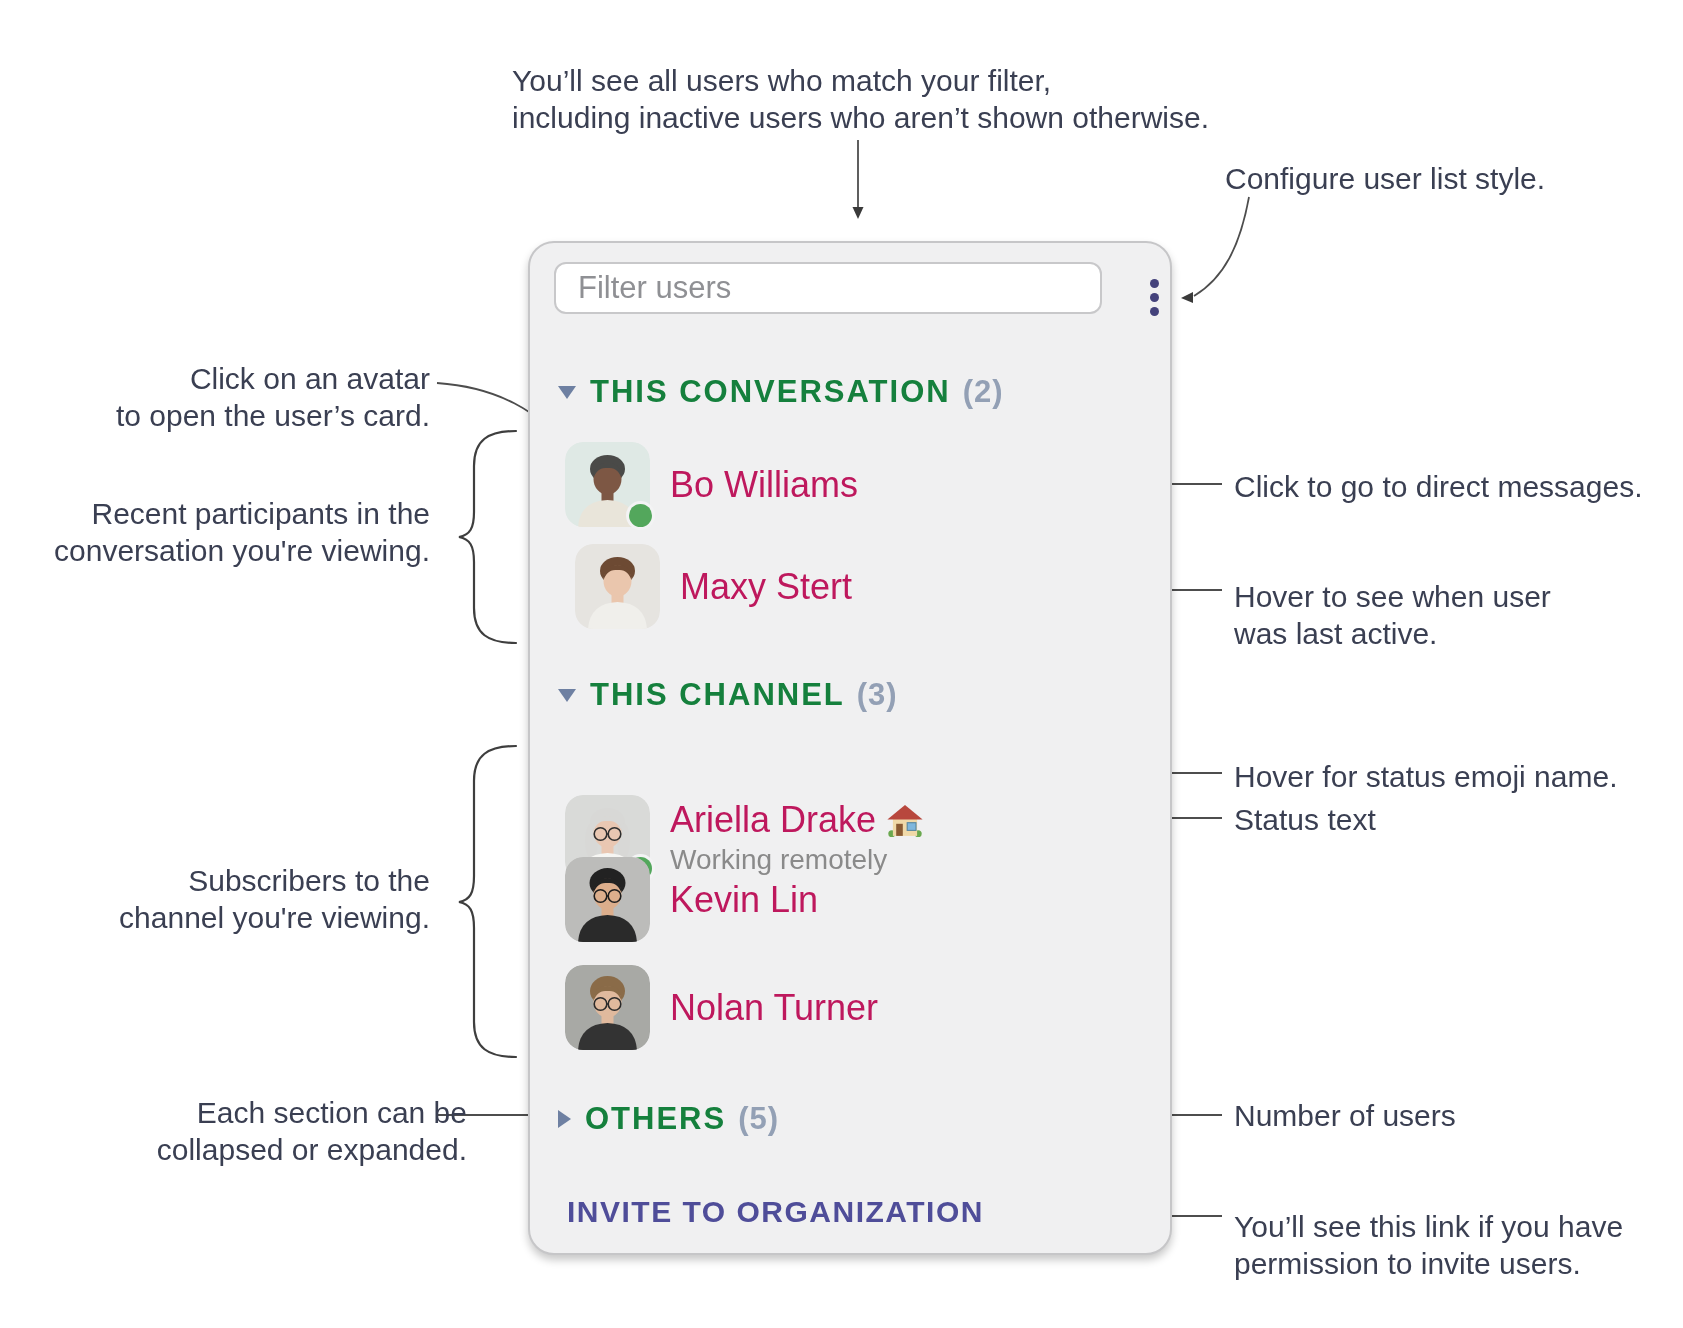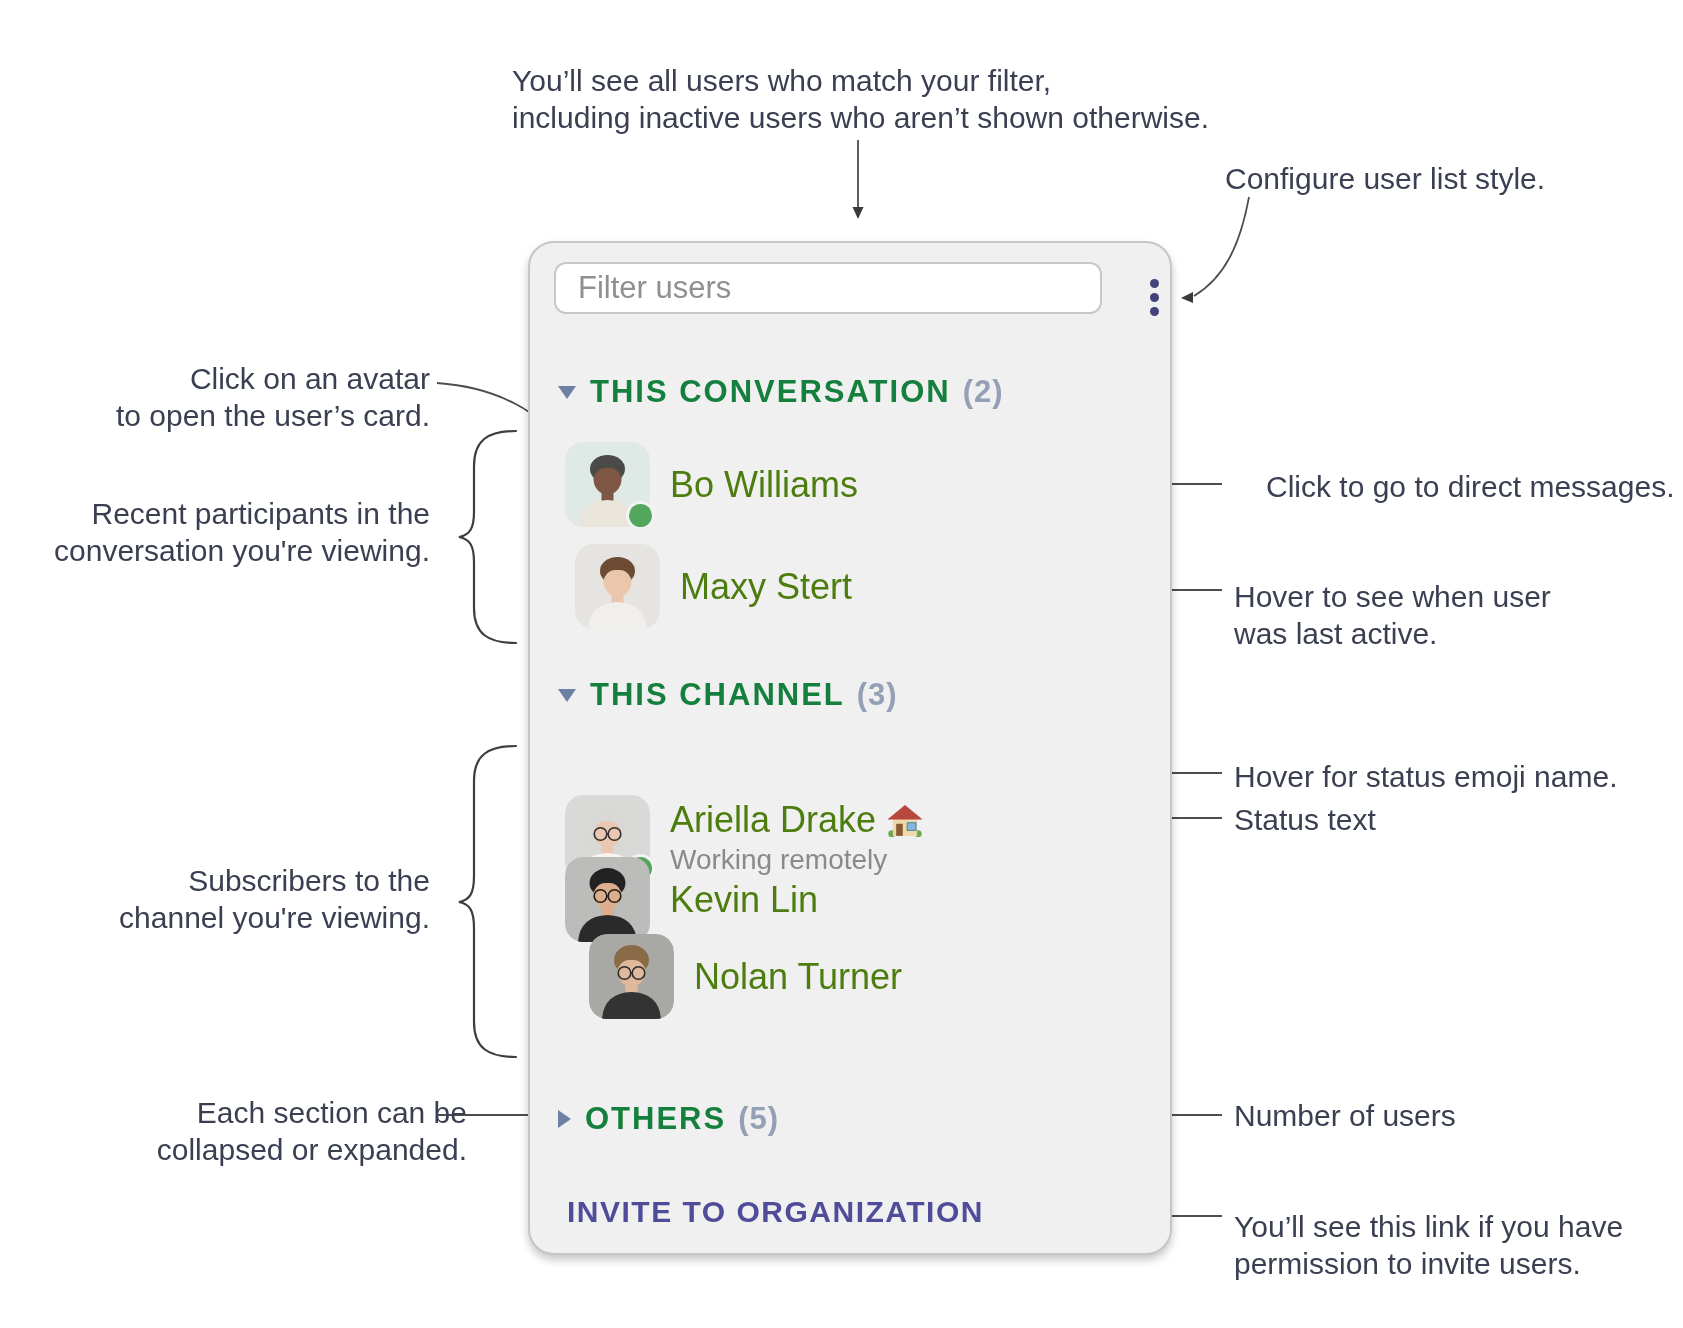--- a/index.html
+++ b/index.html
@@ -77,21 +77,21 @@
     cursor:pointer;
   }
   .avatar-wrap{position:relative;width:85px;height:85px;flex:0 0 auto;}
   svg.avatar{width:85px;height:85px;display:block;border-radius:18px;}
   .presence-dot{
     position:absolute;right:-2px;bottom:0px;
     width:23px;height:23px;border-radius:50%;
     background:#53a75c;
     box-shadow:0 0 0 3px #f3f3f4;
   }
-  .user-name{font-size:36px;color:#4d7c0f;}
+  .user-name{font-size:36px;color:#be185d;}
   .name-line{display:flex;align-items:center;gap:10px;}
   .user-status{font-size:28px;color:#8a8a8a;margin-top:3px;}
   .invite-link{
     position:absolute;left:37px;top:952px;
     font-size:30px;font-weight:bold;letter-spacing:1.5px;
     color:#4f4d99;cursor:pointer;
   }
   .emoji-house{width:38px;height:33px;display:block;}
   
   svg.overlay{
@@ -162,21 +162,21 @@
 <div class="note ralign" style="left:0px;top:862px;width:430px;">
   <div>Subscribers to the</div>
   <div>channel you're viewing.</div>
 </div>
 
 <div class="note ralign" style="left:0px;top:1094px;width:425px;margin-left:42px;">
   <div>Each section can be</div>
   <div>collapsed or expanded.</div>
 </div>
 
-<div class="note" style="left:1234px;top:468px;margin-left:32px;">Click to go to direct messages.</div>
+<div class="note" style="left:1234px;top:468px;">Click to go to direct messages.</div>
 
 <div class="note" style="left:1234px;top:578px;">
   <div>Hover to see when user</div>
   <div>was last active.</div>
 </div>
 
 <div class="note" style="left:1234px;top:758px;">Hover for status emoji name.</div>
 
 <div class="note" style="left:1234px;top:801px;">Status text</div>
 
@@ -285,21 +285,21 @@
         <g stroke="#1d1d1d" stroke-width="1.6" fill="none">
           <circle cx="35.5" cy="39" r="6.3"></circle>
             <circle cx="49.5" cy="39" r="6.3"></circle>
             <path d="M41.8,39 L43.2,39"></path>
         </g>
       </svg>
     </div>
     <div class="user-name">Kevin Lin</div>
   </div>
 
-  <div class="user-row" style="top:691px;margin-left:24px;">
+  <div class="user-row" style="top:722px;">
     <div class="avatar-wrap">
       <svg class="avatar" viewBox="0 0 85 85">
         <rect x="0" y="0" width="85" height="85" rx="18" fill="#a8a9a5"></rect>
         <ellipse cx="42.5" cy="26" rx="17.5" ry="15" fill="#8a6b48"></ellipse>
         <rect x="36.5" y="48" width="12" height="13" fill="#e0b99d"></rect>
         <path d="M13,85 Q15,59 42.5,58 Q70,59 72,85 Z" fill="#333333"></path>
         <ellipse cx="42.5" cy="37" rx="14" ry="15.5" fill="#e0b99d"></ellipse>
         <path d="M28.5,36 C29,24 34,21 42.5,21 C51,21 56,24 56.5,36 C53,27 49,26 42.5,26 C36,26 32,27 28.5,36 Z" fill="#8a6b48"></path>
         <g stroke="#2b2b2b" stroke-width="1.6" fill="none">
           <circle cx="35.5" cy="39" r="6.3"></circle>

